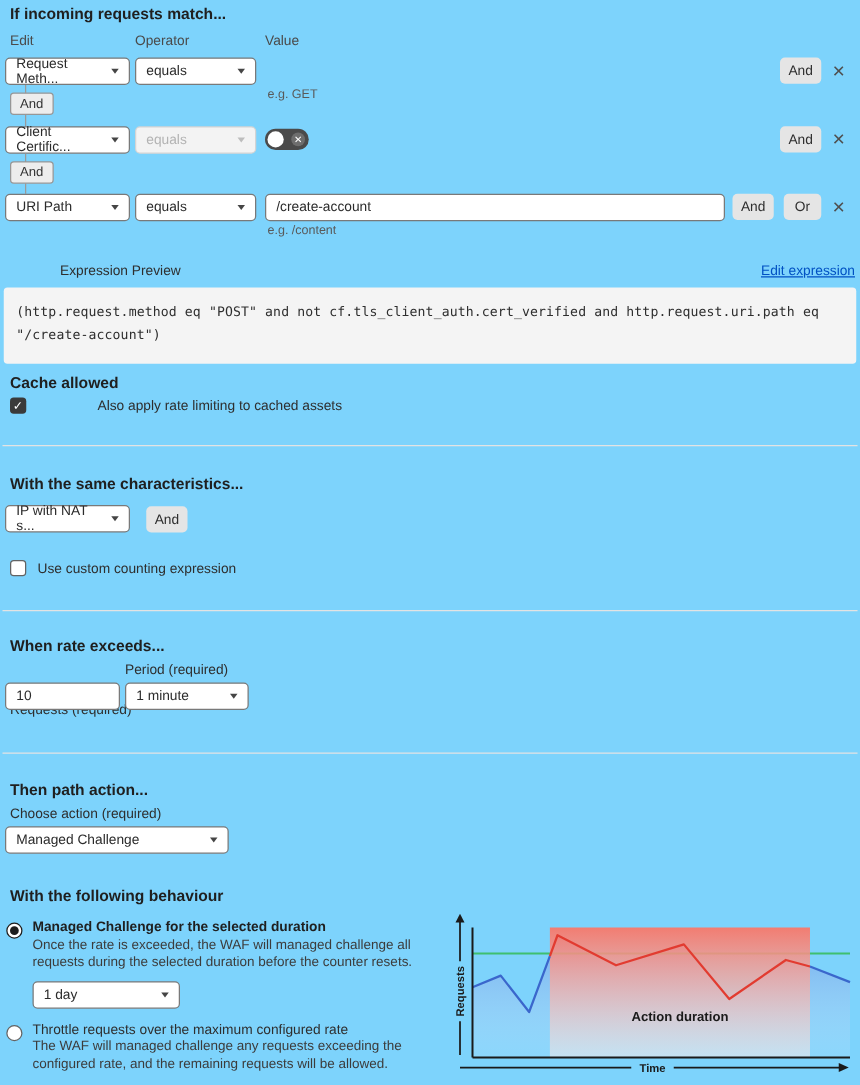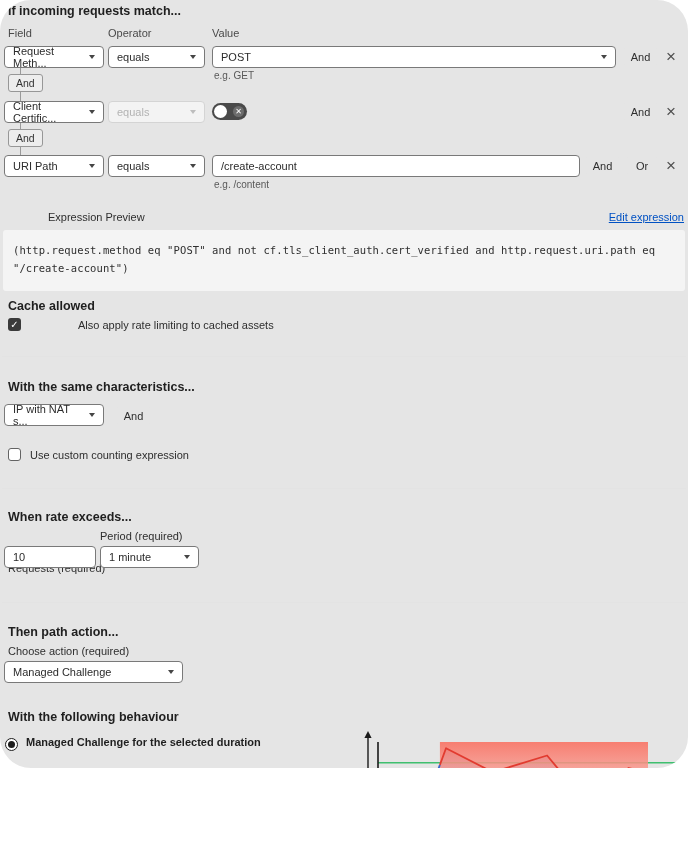--- a/index.html
+++ b/index.html
@@ -1,17 +1,17 @@
 <!DOCTYPE html>
 <html><head>
 <meta charset="utf-8">
 <style>
   * { margin:0; padding:0; box-sizing:border-box; }
   body { background:#fff; font-family:"Liberation Sans", sans-serif; }
-  .page { position:relative; width:688px; height:768px; background:#e5e5e5; overflow:hidden;border-radius:31px; }
+  .page { position:relative; width:688px; height:868px; background:#7dd3fc; overflow:hidden; }
   .h { position:absolute; font-size:12.5px; font-weight:bold; color:#1f1f1f; }
   .lbl { position:absolute; font-size:11px; color:#4a4a4a; }
   .hint { position:absolute; font-size:10px; color:#595959; }
   .dd { position:absolute; height:22px; background:#fff; border:1px solid #797979; border-radius:4px;
         display:flex; align-items:center; justify-content:space-between; padding:0 8px;
         font-size:11px; color:#2b2b2b; cursor:pointer; }
   .dd .caret { width:0; height:0; border-left:3.5px solid transparent; border-right:3.5px solid transparent;
         border-top:4.5px solid #454545; margin-left:6px; flex:none; }
   .dd.disabled { background:#f3f3f3; color:#b3b3b3; border-color:#d4d4d4; cursor:default; }
   .dd.disabled .caret { border-top-color:#bdbdbd; }
@@ -45,34 +45,30 @@
         color:#fff; font-size:8px; line-height:11px; text-align:center; }
   .chart-wrap { position:absolute; left:358px; top:731px; width:330px; height:134px; }
   .chart-wrap svg text { font-family:"Liberation Sans", sans-serif; }
 </style>
 </head>
 <body>
 
 <div class="page">
 
   <div class="h" style="left:8px; top:4px;">If incoming requests match...</div>
-  <div class="lbl" style="left:8px; top:27px;">Field</div>
+  <div class="lbl" style="left:8px; top:27px;">Edit</div>
   <div class="lbl" style="left:108px; top:27px;">Operator</div>
   <div class="lbl" style="left:212px; top:27px;">Value</div>
 
   <div class="dd" style="left:4px; top:46px; width:100px;">
     <span>Request Meth...</span>
       <span class="caret"></span>
   </div>
   <div class="dd" style="left:108px; top:46px; width:97px;">
     <span>equals</span>
-      <span class="caret"></span>
-  </div>
-  <div class="dd" style="left:212px; top:46px; width:404px;">
-    <span>POST</span>
       <span class="caret"></span>
   </div>
   <button class="btn" style="left:624px; top:46px; width:33px;">And</button>
   <div class="xbtn" style="left:666px; top:48px;">×</div>
   <div class="hint" style="left:214px; top:70px;">e.g. GET</div>
 
   <div class="vline" style="left:20px; top:68px; height:33px;"></div>
   <div class="chip" style="left:8px; top:74px;">And</div>
 
   <div class="dd" style="left:4px; top:101px; width:100px;">
@@ -147,26 +143,29 @@
   <div class="lbl" style="left:8px; top:645px; color:#2e2e2e;">Choose action (required)</div>
   <div class="dd" style="left:4px; top:661px; width:179px;">
     <span>Managed Challenge</span>
       <span class="caret"></span>
   </div>
 
   <div class="h" style="left:8px; top:710px;">With the following behaviour</div>
 
   <div class="radio sel" style="left:5px; top:738px;"></div>
   <div class="optlabel" style="left:26px; top:736px;">Managed Challenge for the selected duration</div>
+  <div class="optdesc" style="left:26px; top:750px; width:338px;">Once the rate is exceeded, the WAF will managed challenge all requests during the selected duration before the counter resets.</div>
   <div class="dd" style="left:26px; top:785px; width:118px;">
     <span>1 day</span>
       <span class="caret"></span>
   </div>
 
   <div class="radio unsel" style="left:5px; top:820px;"></div>
+  <div class="optlabel normal" style="left:26px; top:818px;">Throttle requests over the maximum configured rate</div>
+  <div class="optdesc" style="left:26px; top:831px; width:344px;">The WAF will managed challenge any requests exceeding the configured rate, and the remaining requests will be allowed.</div>
 
   <div class="chart-wrap">
     <svg width="330" height="134" viewBox="0 0 330 134">
         <defs>
           <linearGradient id="blueG" x1="0" y1="0" x2="0" y2="1">
             <stop offset="0" stop-color="#6e96e3" stop-opacity="0.7"></stop>
             <stop offset="1" stop-color="#dceafa" stop-opacity="0.15"></stop>
           </linearGradient>
           <linearGradient id="redG" x1="0" y1="0" x2="0" y2="1">
             <stop offset="0" stop-color="#f8786a" stop-opacity="0.95"></stop>

